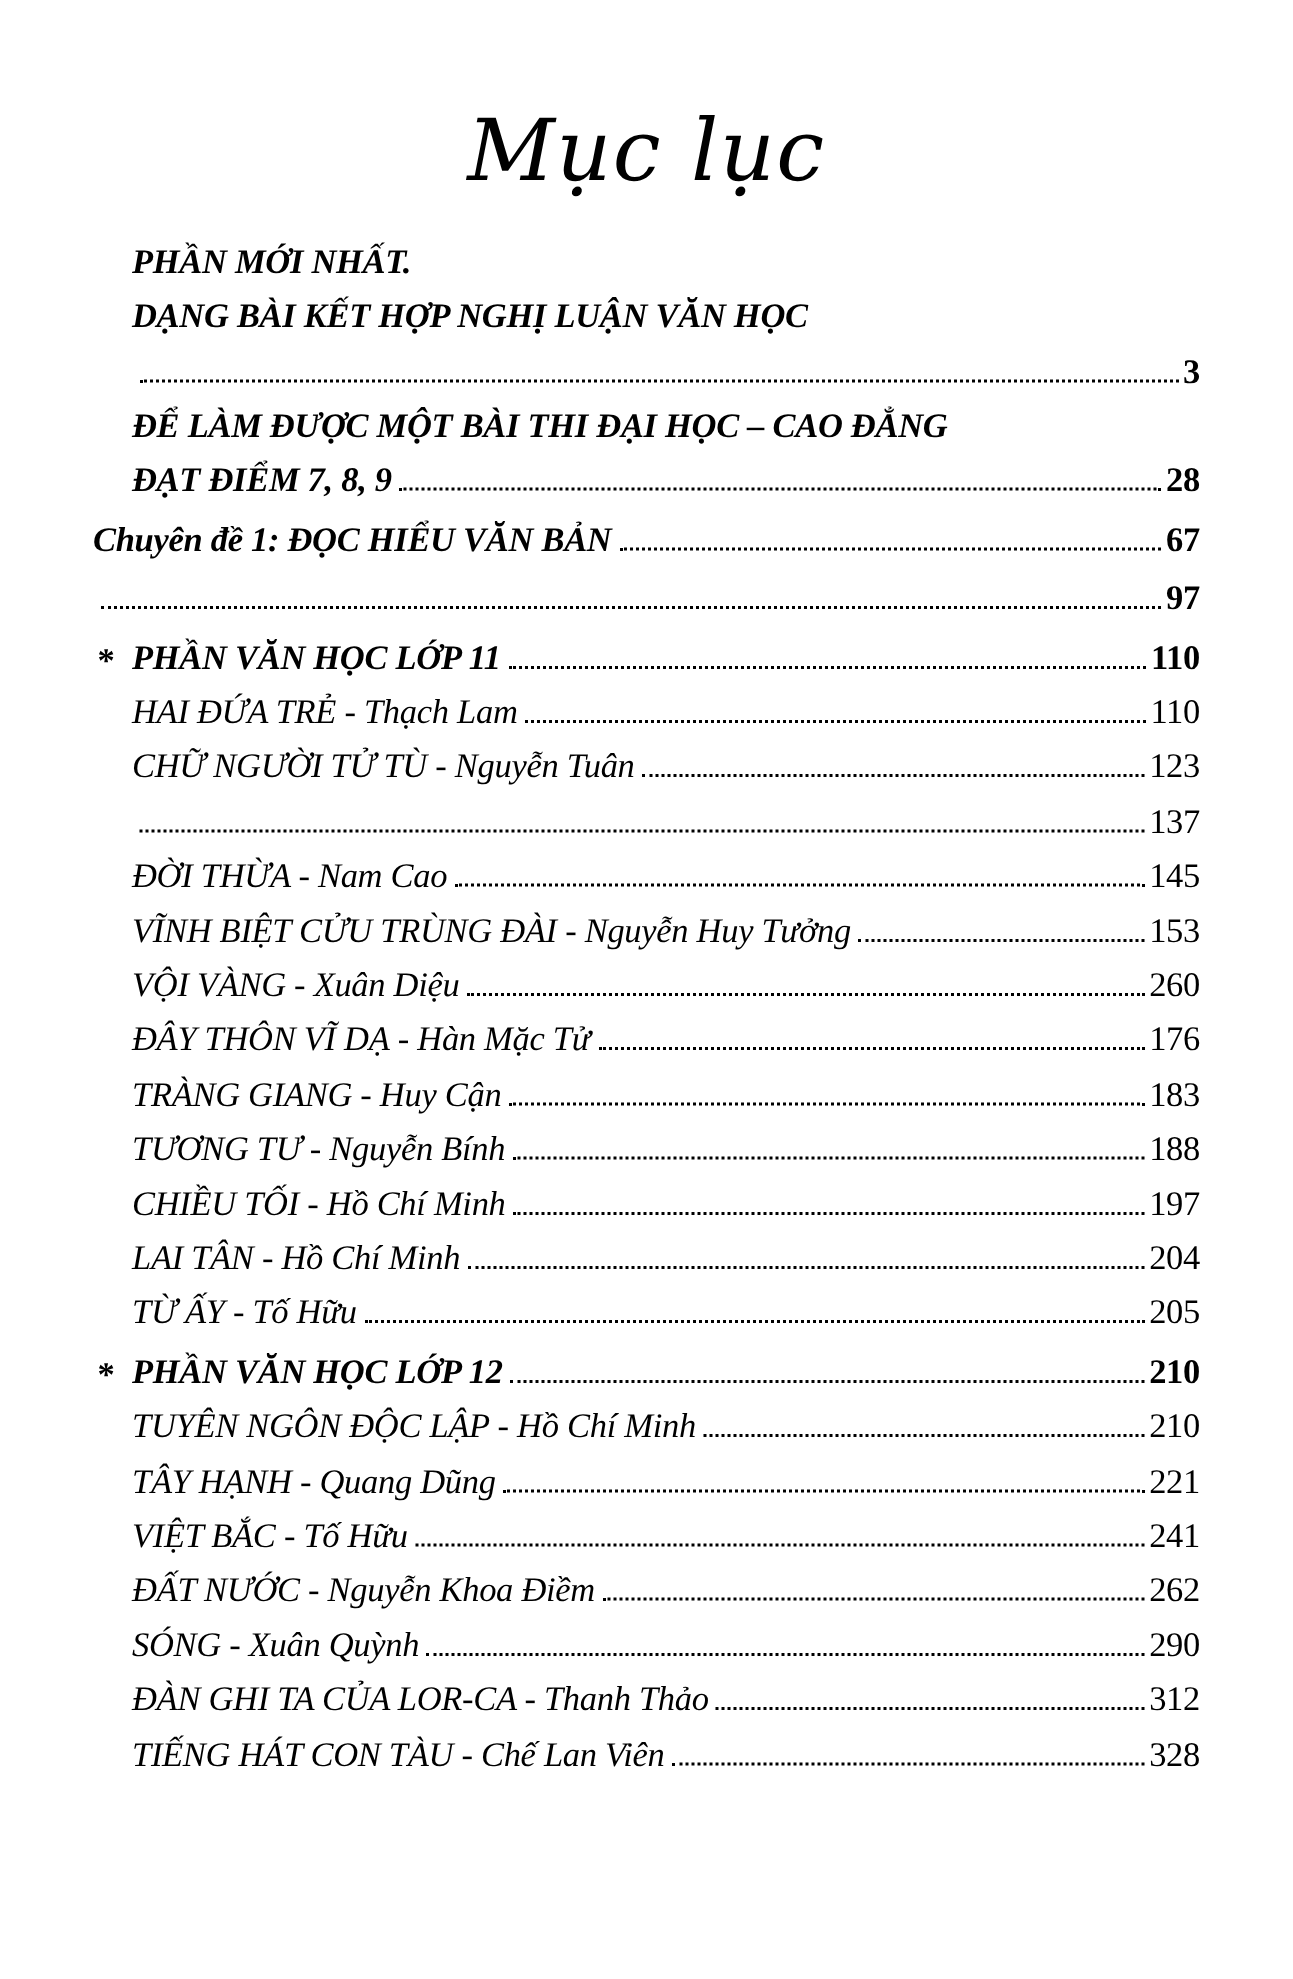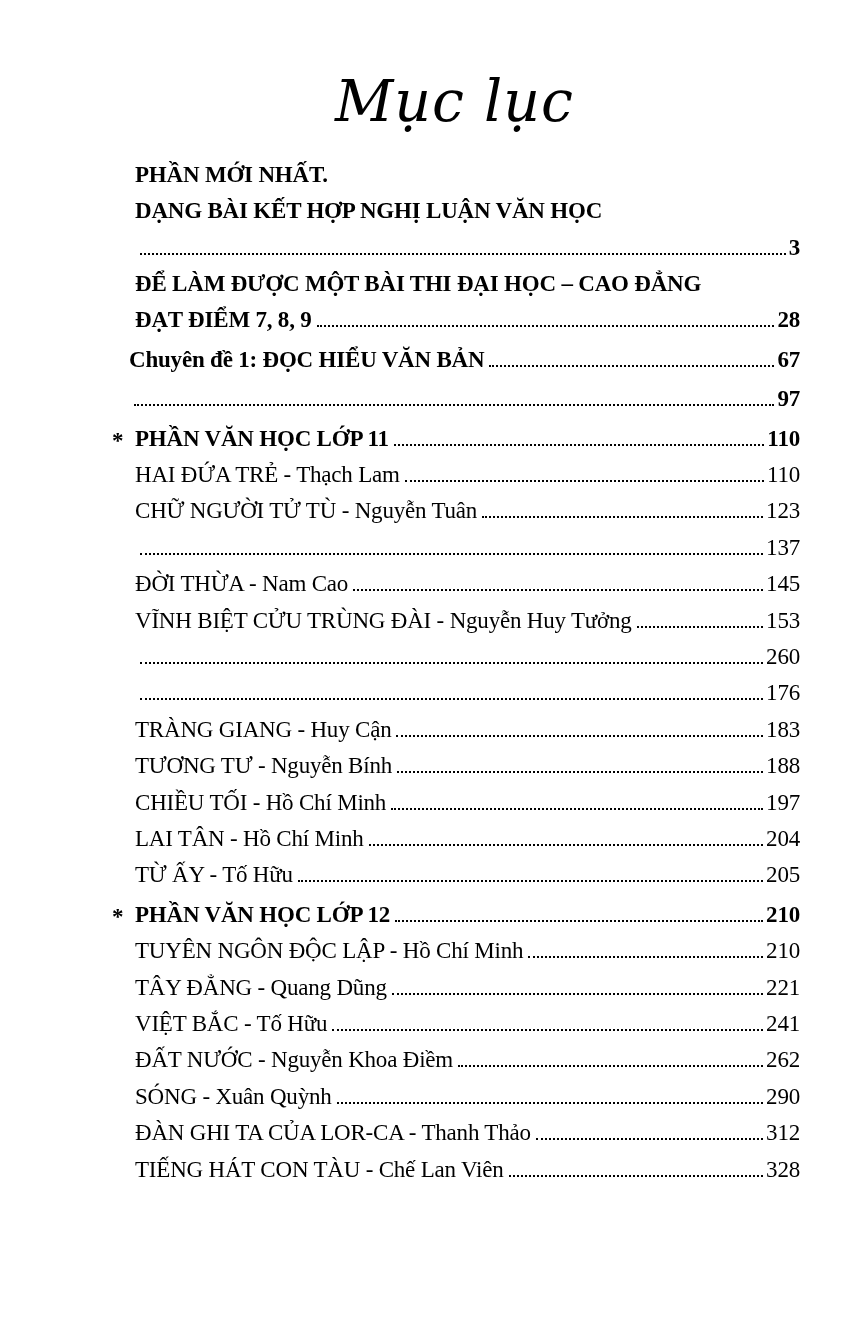--- a/index.html
+++ b/index.html
@@ -6,21 +6,20 @@
   .page {
     position: relative;
     width: 862px;
     height: 1319px;
     margin: 0 auto;
     background: #ffffff;
     color: #000000;
     font-family: "Liberation Serif", serif;
     overflow: hidden;
     box-sizing: border-box;
-    padding-left: 47px;
   }
   .doc-title {
     font-family: "DejaVu Serif", serif;
     font-style: italic;
     font-weight: normal;
     font-size: 57px;
     line-height: 1.1;
     text-align: center;
     margin: 70px 0 24px 0;
     letter-spacing: 1px;
@@ -32,30 +31,30 @@
     position: relative;
     display: flex;
     align-items: baseline;
     font-size: 23px;
     line-height: 36.4px;
     padding-left: 26px;
     letter-spacing: -0.2px;
     white-space: nowrap;
   }
   .row.bold { font-weight: bold; }
-  .row.outdent { padding-left: 0; margin-left: 20px; }
+  .row.outdent { padding-left: 0; }
   .row.gap { margin-top: 3px; }
   .star {
     position: absolute;
     left: 3px;
     top: 2px;
     font-weight: bold;
     font-size: 23px;
   }
-  .entry-text { flex: 0 0 auto; }
+  .entry-text { flex: 0 0 auto; font-style: italic; }
   .leader {
     flex: 1 1 auto;
     min-width: 12px;
     border-bottom: 2px dotted #000;
     margin: 0 3px 0 5px;
     align-self: baseline;
   }
   .page-num { flex: 0 0 auto; }
 </style>
 </head>
@@ -131,25 +130,27 @@
     <span class="page-num">145</span>
   </div>
       <div class="row">
 
     <span class="entry-text"><span>VĨNH BIỆT CỬU TRÙNG ĐÀI</span><span> - </span><span>Nguyễn Huy Tưởng</span></span>
     <span class="leader"></span>
     <span class="page-num">153</span>
   </div>
       <div class="row">
 
+    <span class="entry-text"><span>VỘI VÀNG</span><span> - </span><span>Xuân Diệu</span></span>
     <span class="leader"></span>
     <span class="page-num">260</span>
   </div>
       <div class="row">
 
+    <span class="entry-text"><span>ĐÂY THÔN VĨ DẠ</span><span> - </span><span>Hàn Mặc Tử</span></span>
     <span class="leader"></span>
     <span class="page-num">176</span>
   </div>
       <div class="row">
 
     <span class="entry-text"><span>TRÀNG GIANG</span><span> - </span><span>Huy Cận</span></span>
     <span class="leader"></span>
     <span class="page-num">183</span>
   </div>
       <div class="row">
@@ -183,21 +184,21 @@
     <span class="page-num">210</span>
   </div>
       <div class="row">
 
     <span class="entry-text"><span>TUYÊN NGÔN ĐỘC LẬP</span><span> - </span><span>Hồ Chí Minh</span></span>
     <span class="leader"></span>
     <span class="page-num">210</span>
   </div>
       <div class="row">
 
-    <span class="entry-text"><span>TÂY ĐẲNG</span><span> - </span><span>Quang Dũng</span></span>
+    <span class="entry-text"><span>TÂY HẠNH</span><span> - </span><span>Quang Dũng</span></span>
     <span class="leader"></span>
     <span class="page-num">221</span>
   </div>
       <div class="row">
 
     <span class="entry-text"><span>VIỆT BẮC</span><span> - </span><span>Tố Hữu</span></span>
     <span class="leader"></span>
     <span class="page-num">241</span>
   </div>
       <div class="row">

